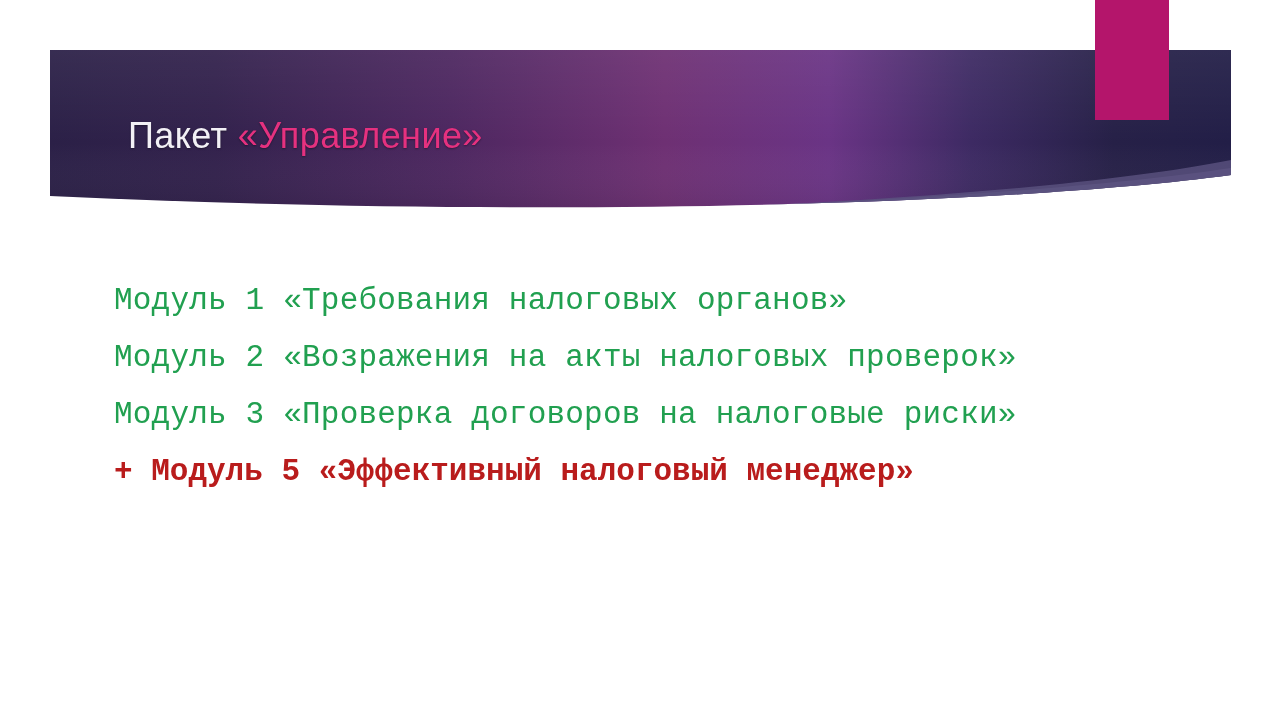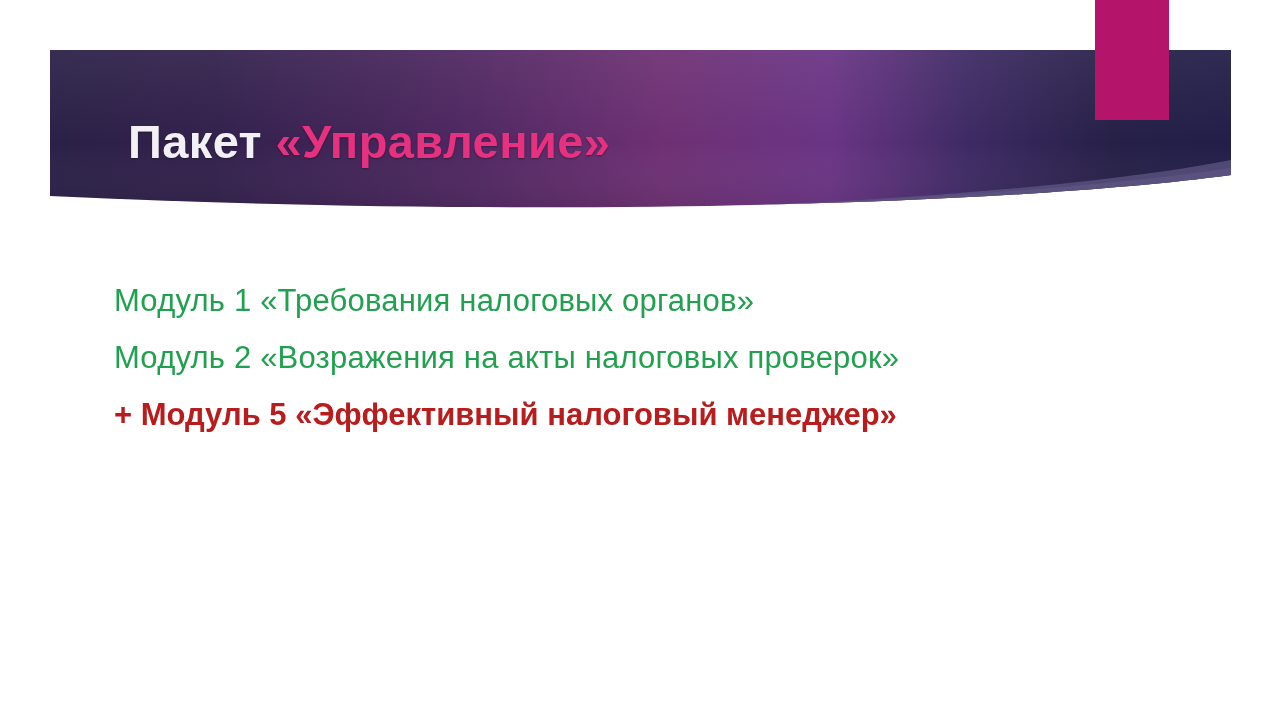--- a/index.html
+++ b/index.html
@@ -47,22 +47,22 @@
     background: #b4156b;
   }
 
   
   .title {
     position: absolute;
     left: 128px;
     top: 117px;
     margin: 0;
     font-family: "Liberation Sans", "DejaVu Sans", sans-serif;
-    font-size: 47px;
-    font-weight: bold;
+    font-size: 36px;
+    font-weight: normal;
     letter-spacing: 0.4px;
     line-height: 1.05;
     white-space: nowrap;
     text-shadow: 0 1px 2px rgba(0,0,0,0.35);
   }
   .title .t-plain {
     color: #f2f0f5;
   }
   .title .t-accent {
     color: #e5317f;
@@ -70,21 +70,21 @@
 
   
   .body-list {
     position: absolute;
     left: 114px;
     top: 272px;
     width: 1080px;
   }
 
   .body-line {
-    font-family: Liberation Sans, sans-serif;
+    font-family: Liberation Mono, monospace;
     font-size: 31px;
     font-weight: normal;
     line-height: 57px;
     height: 57px;
     white-space: nowrap;
     letter-spacing: 0.2px;
     color: #21a050;
   }
 
   .body-line.highlight {
@@ -142,16 +142,17 @@
     <div class="accent-rect"></div>
   </div>
 
   <h1 class="title">
     <span class="t-plain">Пакет </span><span class="t-accent">«Управление»</span>
   </h1>
 
   <div class="body-list">
     <div class="body-line">Модуль 1 «Требования налоговых органов»</div>
     <div class="body-line">Модуль 2 «Возражения на акты налоговых проверок»</div>
+    <div class="body-line">Модуль 3 «Проверка договоров на налоговые риски»</div>
     <div class="body-line highlight">+ Модуль 5 «Эффективный налоговый менеджер»</div>
   </div>
 
 </div>
 
 </body></html>

